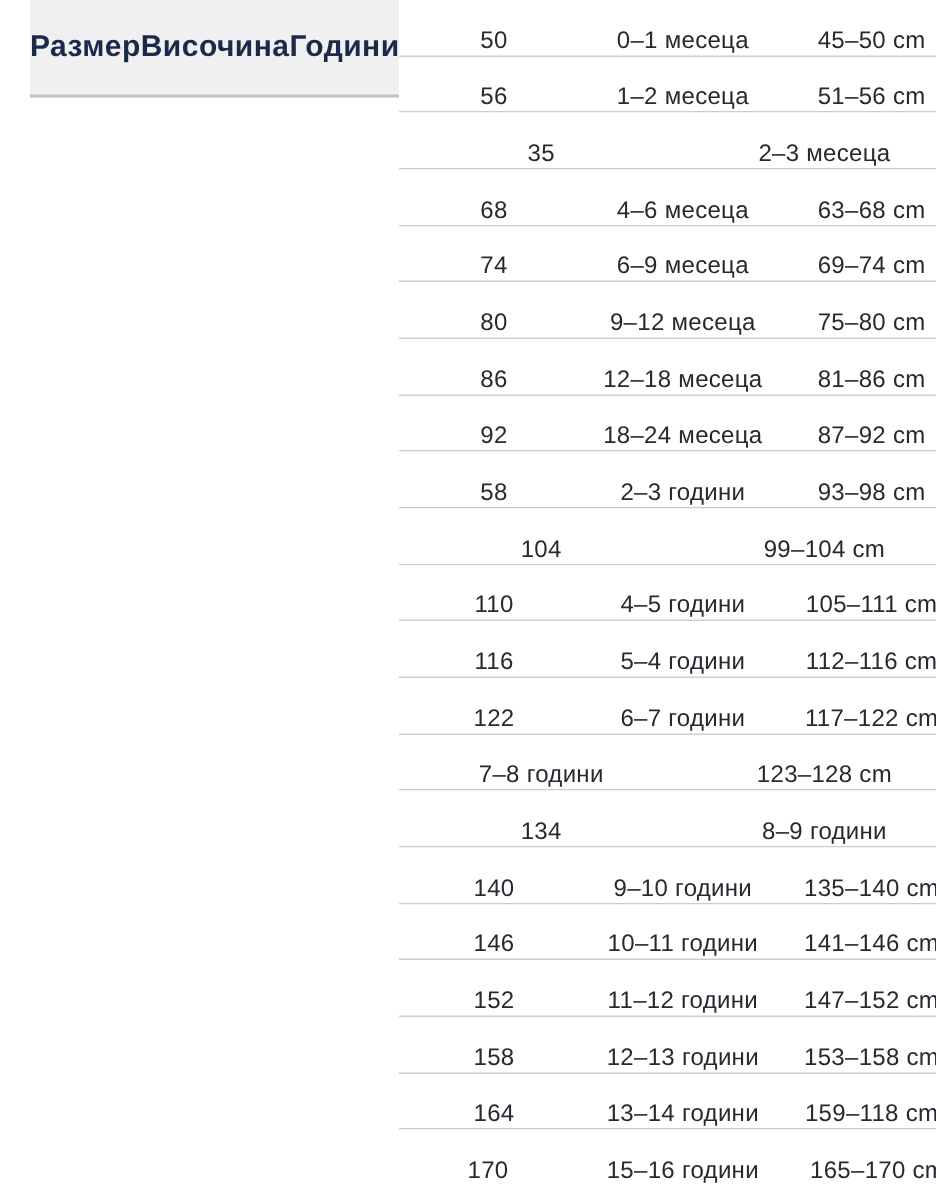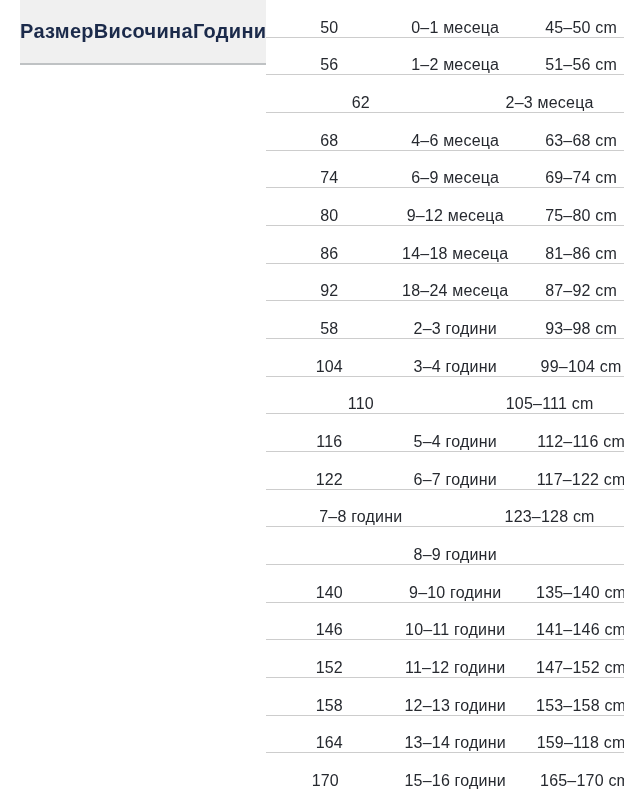--- a/index.html
+++ b/index.html
@@ -60,21 +60,21 @@
     <div class="td">45–50 cm</div>
   </div>
 
   <div class="tr">
     <div class="td">56</div>
     <div class="td">1–2 месеца</div>
     <div class="td">51–56 cm</div>
   </div>
 
   <div class="tr">
-    <div class="td">62</div>
+    <div class="td">35</div>
     <div class="td">2–3 месеца</div>
   </div>
 
   <div class="tr">
     <div class="td">68</div>
     <div class="td">4–6 месеца</div>
     <div class="td">63–68 cm</div>
   </div>
 
   <div class="tr">
@@ -84,44 +84,44 @@
   </div>
 
   <div class="tr">
     <div class="td">80</div>
     <div class="td">9–12 месеца</div>
     <div class="td">75–80 cm</div>
   </div>
 
   <div class="tr">
     <div class="td">86</div>
-    <div class="td">14–18 месеца</div>
+    <div class="td">12–18 месеца</div>
     <div class="td">81–86 cm</div>
   </div>
 
   <div class="tr">
     <div class="td">92</div>
     <div class="td">18–24 месеца</div>
     <div class="td">87–92 cm</div>
   </div>
 
   <div class="tr">
     <div class="td">58</div>
     <div class="td">2–3 години</div>
     <div class="td">93–98 cm</div>
   </div>
 
   <div class="tr">
     <div class="td">104</div>
-    <div class="td">3–4 години</div>
     <div class="td">99–104 cm</div>
   </div>
 
   <div class="tr">
     <div class="td">110</div>
+    <div class="td">4–5 години</div>
     <div class="td">105–111 cm</div>
   </div>
 
   <div class="tr">
     <div class="td">116</div>
     <div class="td">5–4 години</div>
     <div class="td">112–116 cm</div>
   </div>
 
   <div class="tr">
@@ -129,20 +129,21 @@
     <div class="td">6–7 години</div>
     <div class="td">117–122 cm</div>
   </div>
 
   <div class="tr">
     <div class="td">7–8 години</div>
     <div class="td">123–128 cm</div>
   </div>
 
   <div class="tr">
+    <div class="td">134</div>
     <div class="td">8–9 години</div>
   </div>
 
   <div class="tr">
     <div class="td">140</div>
     <div class="td">9–10 години</div>
     <div class="td">135–140 cm</div>
   </div>
 
   <div class="tr">

